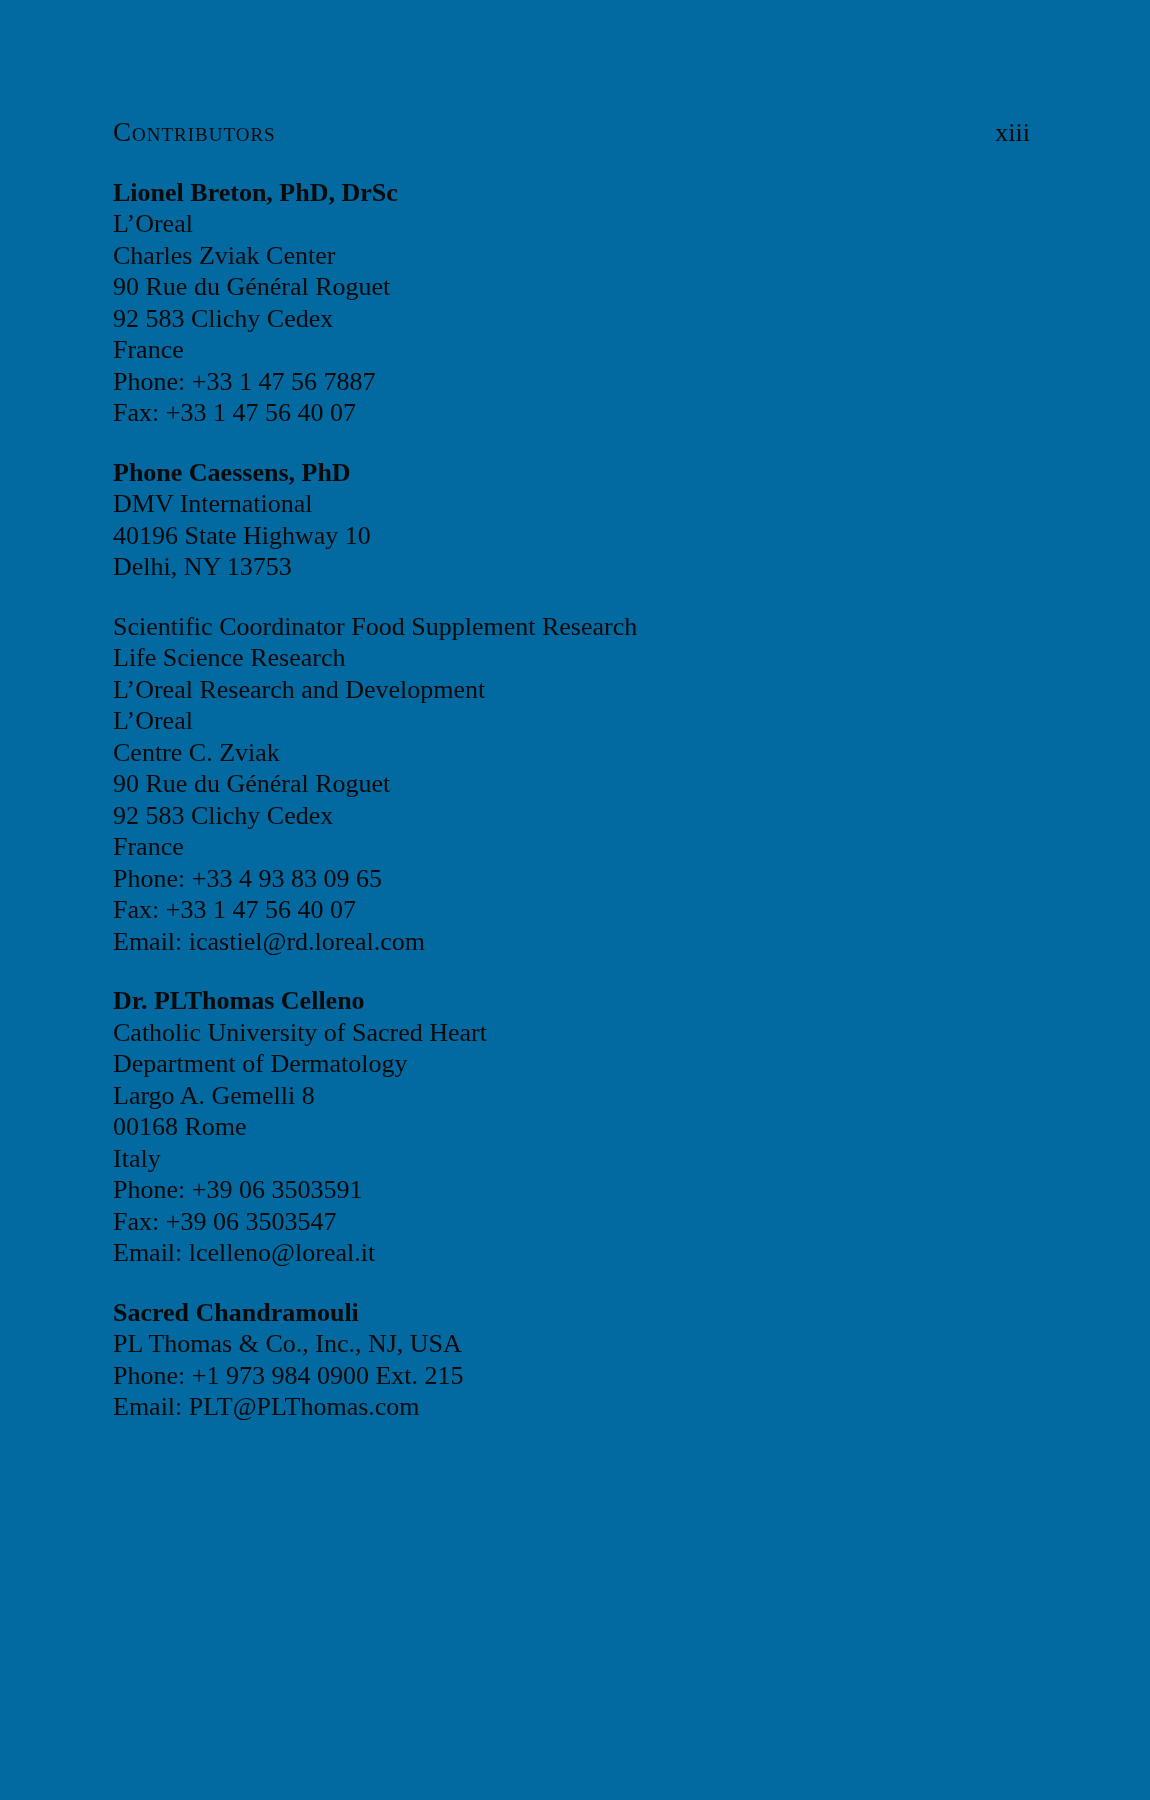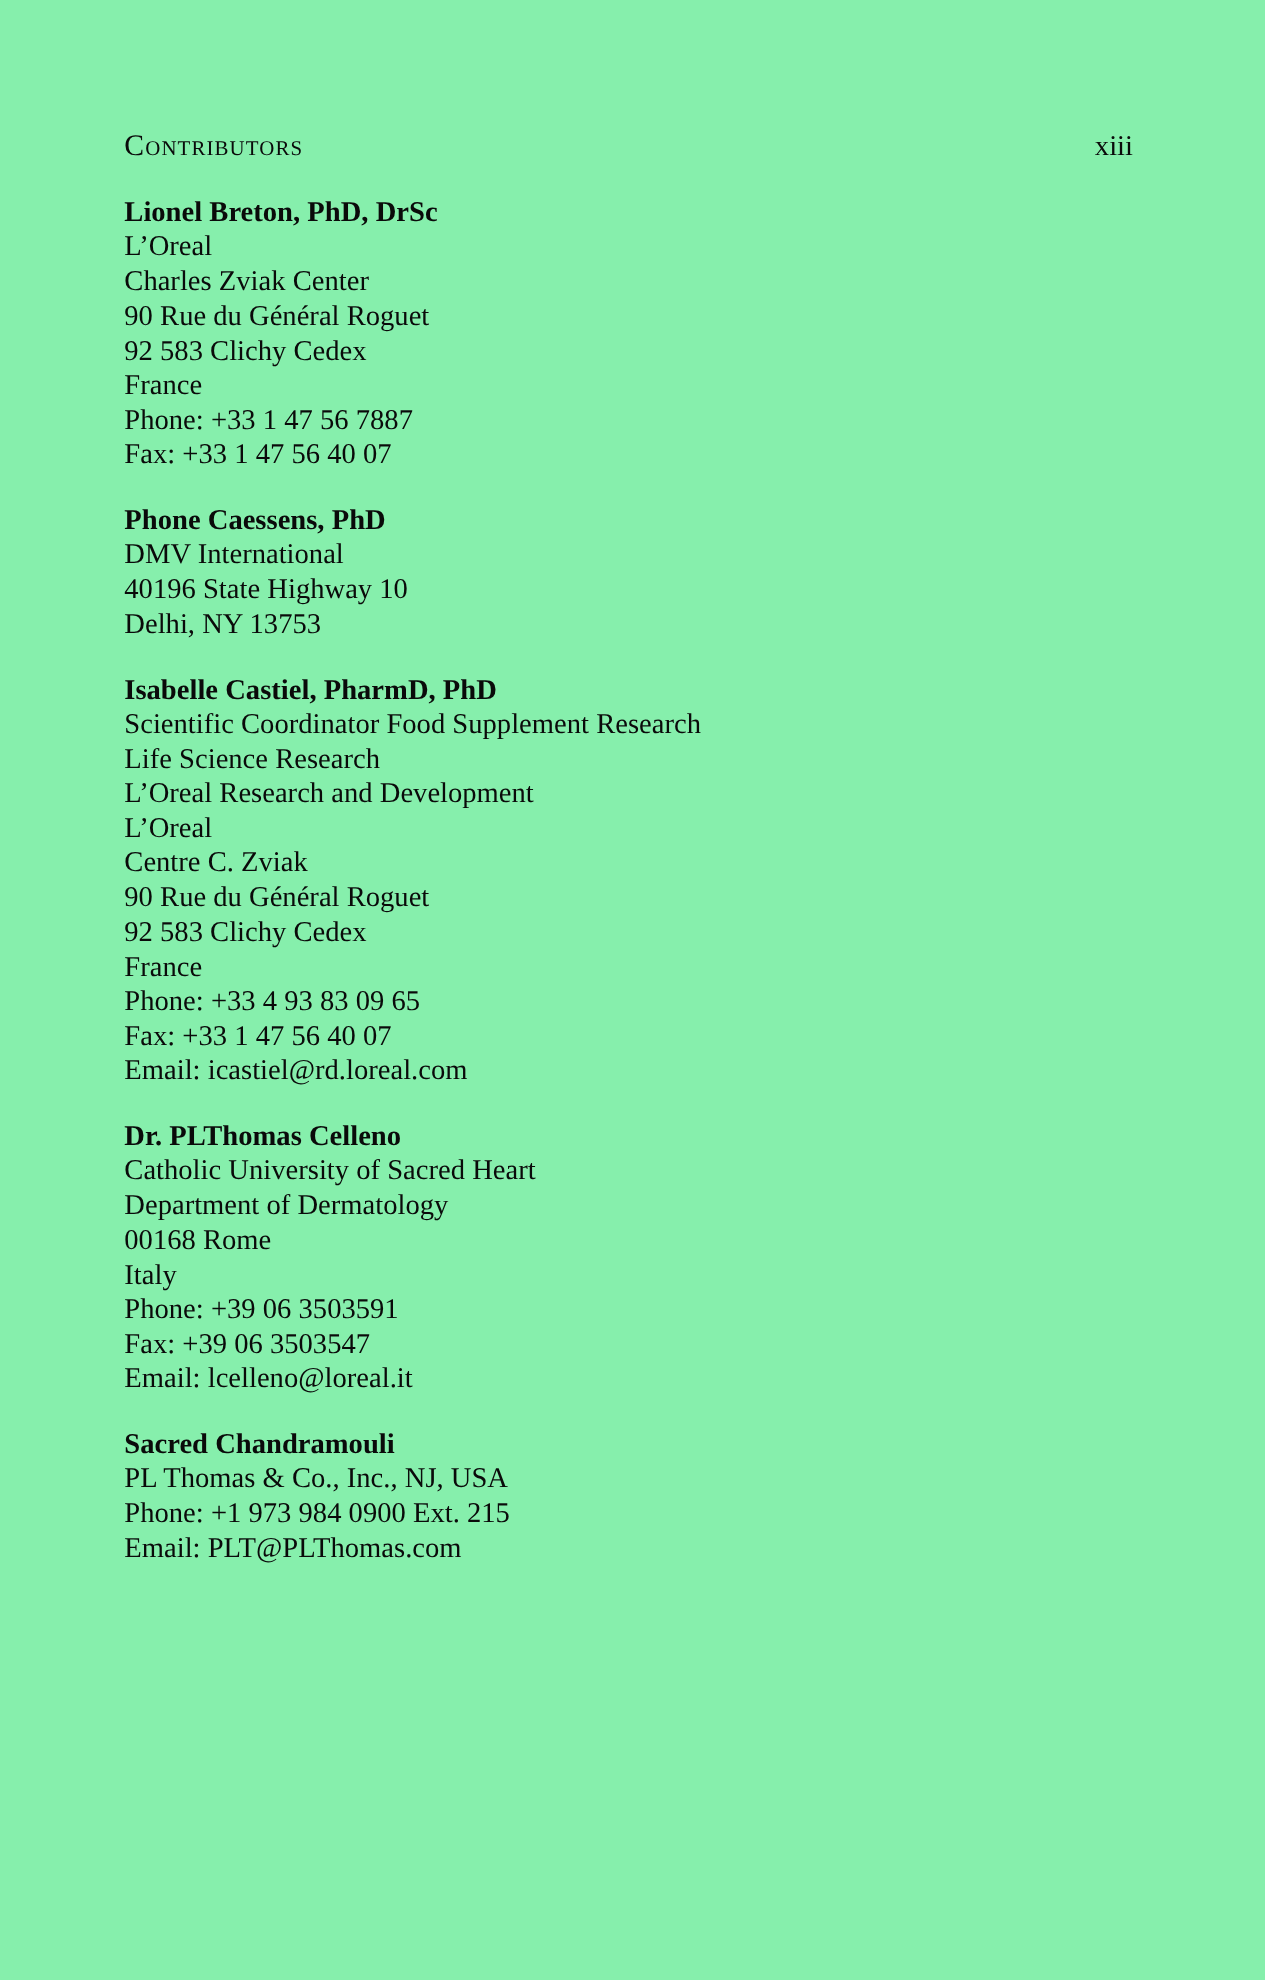--- a/index.html
+++ b/index.html
@@ -5,21 +5,21 @@
   html, body {
     margin: 0;
     padding: 0;
     background: #ffffff;
   }
   .page {
     position: relative;
     width: 1150px;
     height: 1800px;
     box-sizing: border-box;
-    background: #86efac;
+    background: #0369a1;
     color: #0a0a0a;
     font-family: "Liberation Serif", "DejaVu Serif", serif;
     padding: 118px 120px 0 113px;
     overflow: hidden;
   }
   .page-header {
     display: flex;
     justify-content: space-between;
     align-items: baseline;
   }
@@ -69,37 +69,37 @@
         <div class="entry-line">Phone: +33 1 47 56 7887</div>
         <div class="entry-line">Fax: +33 1 47 56 40 07</div>
       </section>
       <section class="entry">
         <div class="entry-name">Phone Caessens, PhD</div>
         <div class="entry-line">DMV International</div>
         <div class="entry-line">40196 State Highway 10</div>
         <div class="entry-line">Delhi, NY 13753</div>
       </section>
       <section class="entry">
-        <div class="entry-name">Isabelle Castiel, PharmD, PhD</div>
         <div class="entry-line">Scientific Coordinator Food Supplement Research</div>
         <div class="entry-line">Life Science Research</div>
         <div class="entry-line">L’Oreal Research and Development</div>
         <div class="entry-line">L’Oreal</div>
         <div class="entry-line">Centre C. Zviak</div>
         <div class="entry-line">90 Rue du Général Roguet</div>
         <div class="entry-line">92 583 Clichy Cedex</div>
         <div class="entry-line">France</div>
         <div class="entry-line">Phone: +33 4 93 83 09 65</div>
         <div class="entry-line">Fax: +33 1 47 56 40 07</div>
         <div class="entry-line">Email: icastiel@rd.loreal.com</div>
       </section>
       <section class="entry">
         <div class="entry-name">Dr. PLThomas Celleno</div>
         <div class="entry-line">Catholic University of Sacred Heart</div>
         <div class="entry-line">Department of Dermatology</div>
+        <div class="entry-line">Largo A. Gemelli 8</div>
         <div class="entry-line">00168 Rome</div>
         <div class="entry-line">Italy</div>
         <div class="entry-line">Phone: +39 06 3503591</div>
         <div class="entry-line">Fax: +39 06 3503547</div>
         <div class="entry-line">Email: lcelleno@loreal.it</div>
       </section>
       <section class="entry">
         <div class="entry-name">Sacred Chandramouli</div>
         <div class="entry-line">PL Thomas &amp; Co., Inc., NJ, USA</div>
         <div class="entry-line">Phone: +1 973 984 0900 Ext. 215</div>

